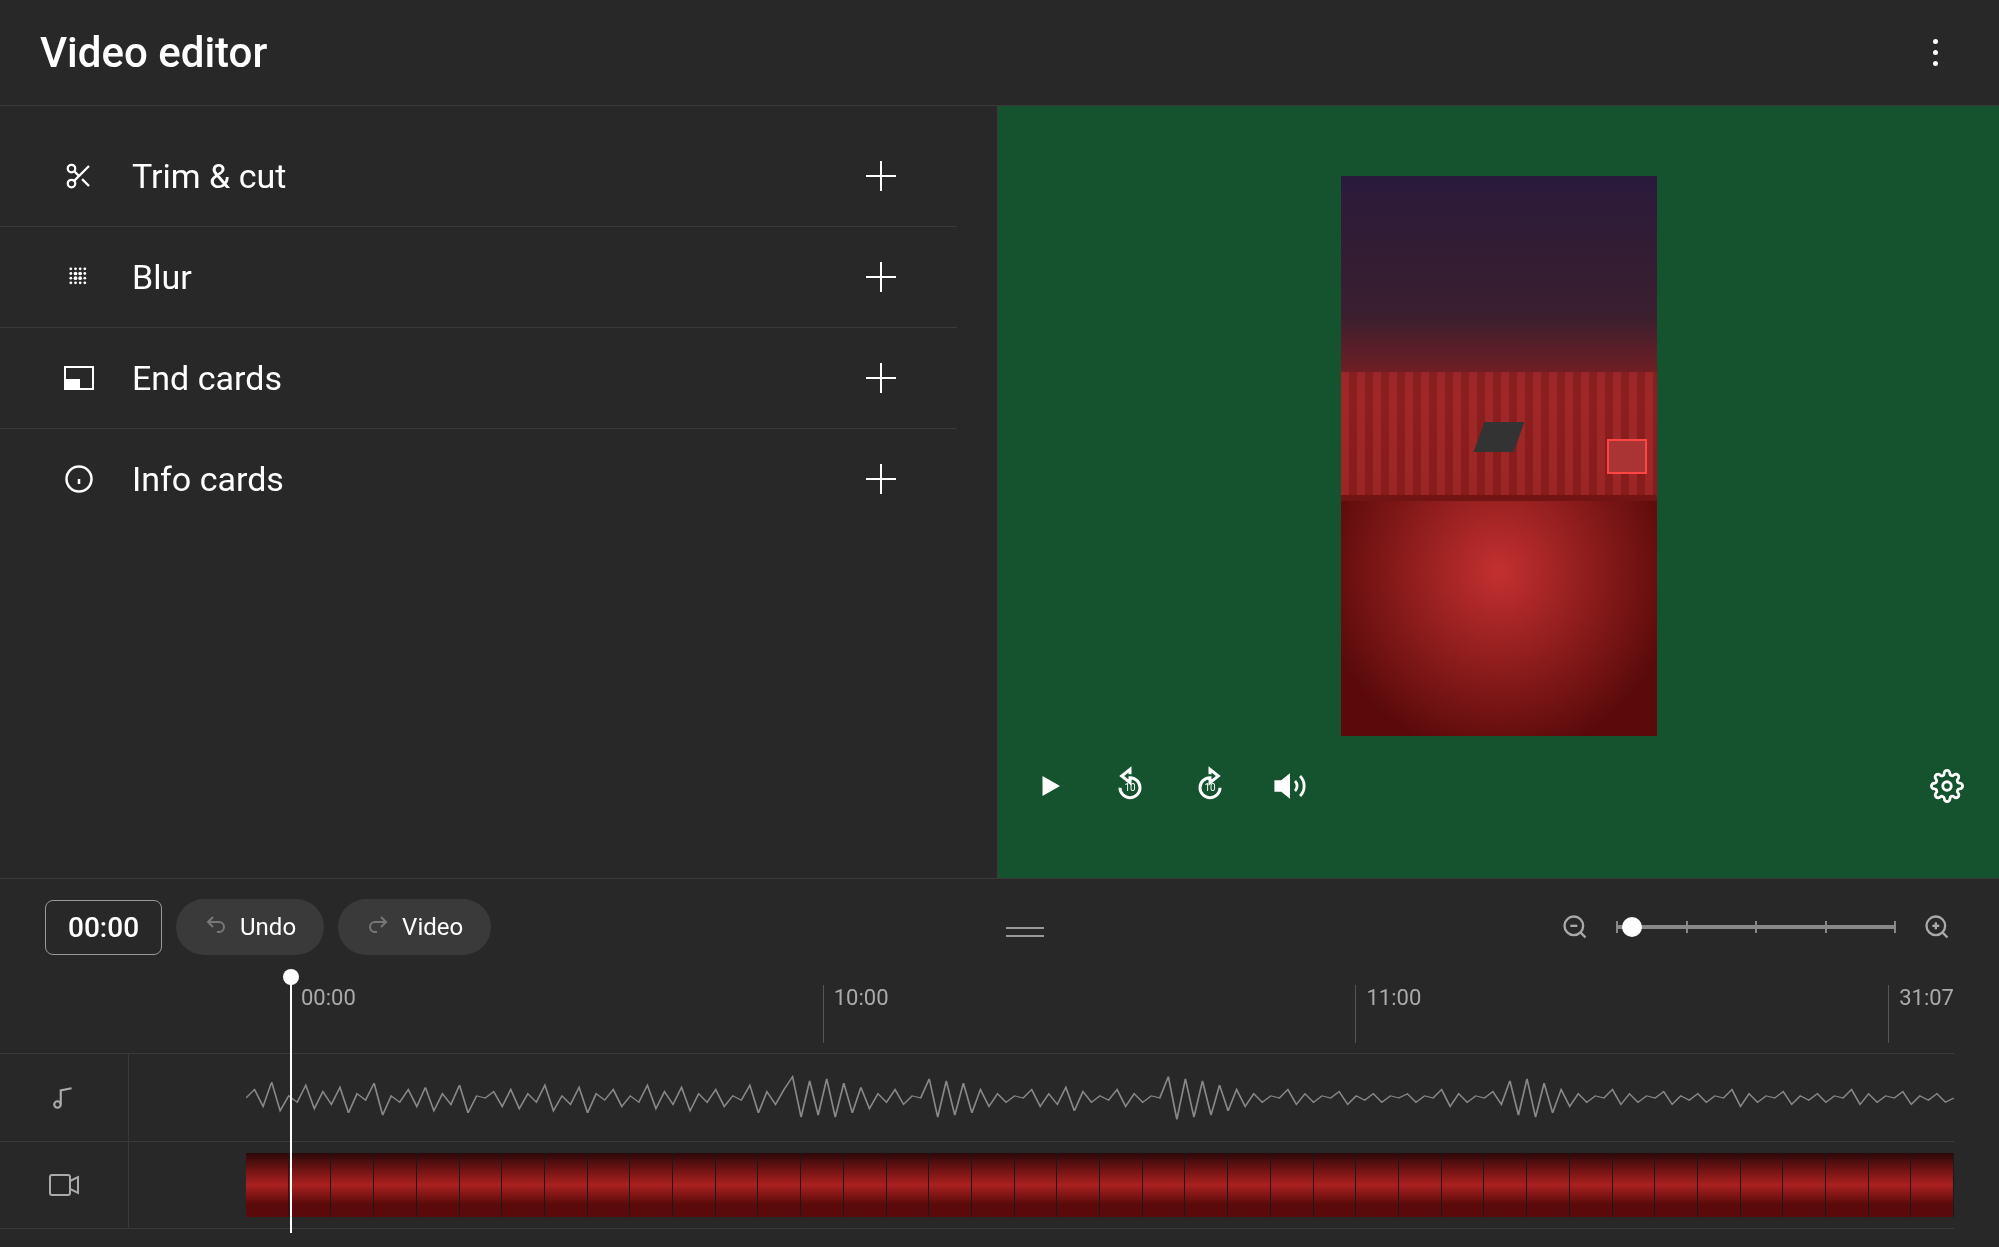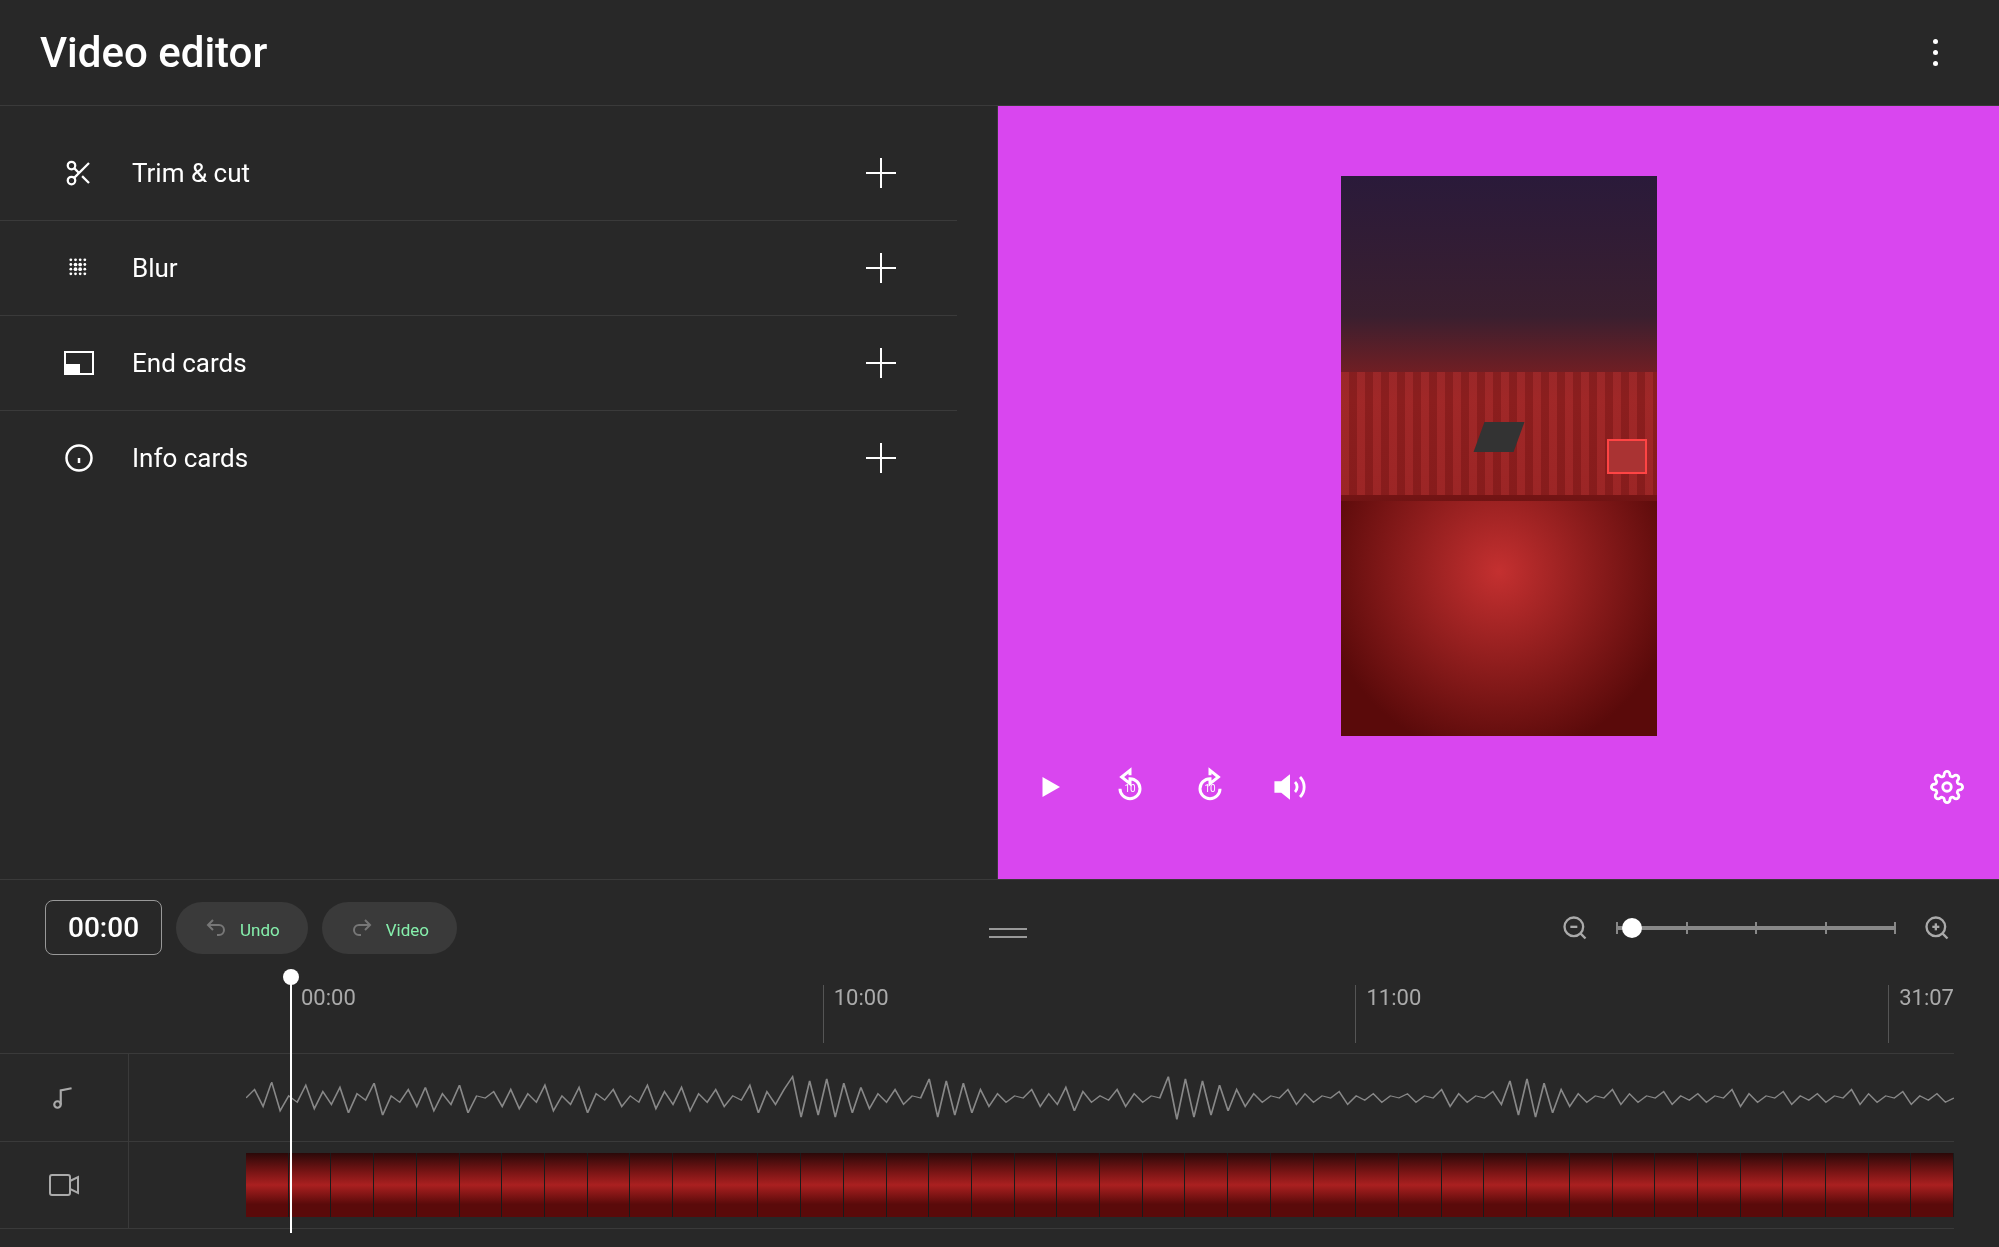--- a/index.html
+++ b/index.html
@@ -83,21 +83,21 @@
   }
   .tool-icon {
     width: 34px;
     height: 34px;
     display: flex;
     align-items: center;
     justify-content: center;
     margin-right: 36px;
   }
   .tool-label {
-    font-size: 26px;
+    font-size: 34px;
     flex: 1;
   }
   .tool-plus {
     width: 32px;
     height: 32px;
     display: flex;
     align-items: center;
     justify-content: center;
   }
   .plus-h, .plus-v {
@@ -116,21 +116,21 @@
     left: 0;
   }
   .plus-v {
     height: 30px;
     width: 2px;
     left: 14px;
     top: 0;
   }
   .preview-panel {
     flex: 1;
-    background: #d946ef;
+    background: #14532d;
     display: flex;
     flex-direction: column;
     position: relative;
   }
   .preview-area {
     flex: 1;
     display: flex;
     align-items: flex-start;
     justify-content: center;
     padding-top: 70px;
@@ -216,24 +216,24 @@
     border-radius: 8px;
     padding: 10px 22px;
     font-size: 28px;
     font-weight: 500;
   }
   .action-btn {
     background: #3a3a3a;
     border-radius: 30px;
     padding: 14px 28px;
     display: flex;
-    align-items: flex-end;
+    align-items: flex-start;
     gap: 12px;
-    font-size: 17px;
-    color: #86efac;
+    font-size: 24px;
+    color: #ffffff;
     cursor: pointer;
   }
   .handle {
     margin-left: auto;
     margin-right: auto;
     width: 38px;
     display: flex;
     flex-direction: column;
     gap: 6px;
     cursor: grab;

